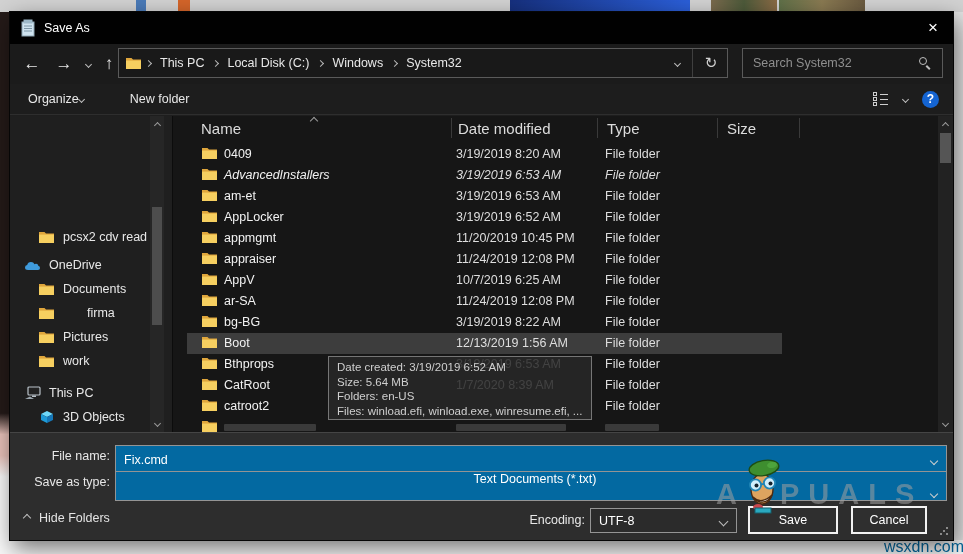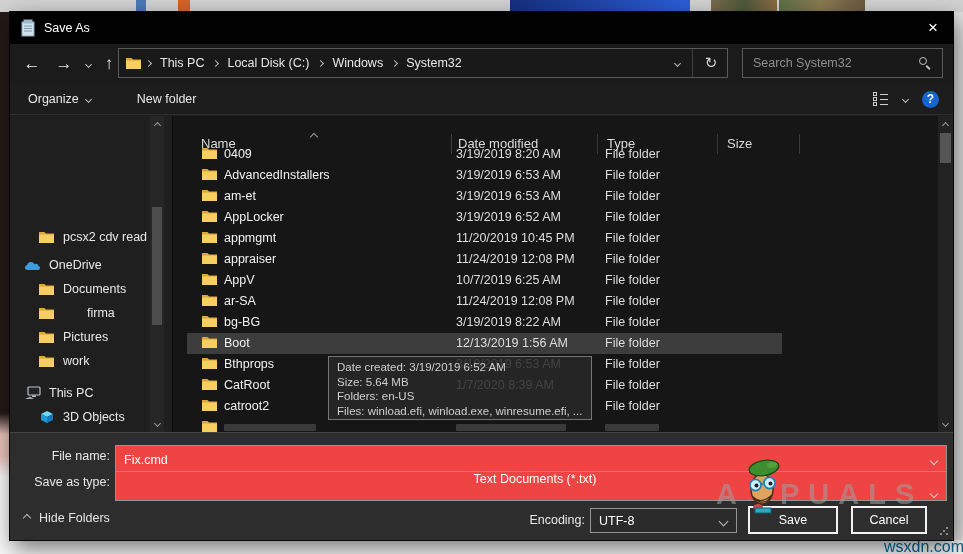--- a/index.html
+++ b/index.html
@@ -48,42 +48,42 @@
   .searchbox { position:absolute; left:732px; top:4px; width:201px; height:30px; background:#191919;
     border:1px solid #5a5a5a; display:flex; align-items:center; }
   .search-ph { color:#8f8f8f; font-size:12.5px; margin-left:10px; }
   .mag { margin-left:auto; margin-right:10px; position:relative; width:13px; height:13px; }
   .mag .lens { position:absolute; left:0; top:0; width:8px; height:8px; border:1.6px solid #bdbdbd; border-radius:50%; }
   .mag .handle { position:absolute; left:8px; top:8px; width:5px; height:1.6px; background:#bdbdbd; transform:rotate(45deg); transform-origin:0 0; }
 
   
   .toolbar { position:absolute; left:0; top:72px; width:100%; height:31px; background:#1d1d1d;
     border-bottom:1px solid #2e2e2e; display:flex; align-items:center; font-size:12.5px; color:#e8e8e8; }
-  .tb-item { display:flex; align-items:center; gap:7px; padding:0 10px; height:100%; }
+  .tb-item { display:flex; align-items:center; padding:0 10px; height:100%; }
   .tb-right { margin-left:auto; display:flex; align-items:center; gap:14px; padding-right:14px; }
   .view-icon { width:16px; height:14px; display:flex; flex-direction:column; justify-content:space-between; }
   .view-icon .vrow { display:flex; align-items:center; gap:3px; }
   .view-icon .sq { width:4px; height:4px; border:1px solid #cfcfcf; }
   .view-icon .ln { width:8px; height:1px; background:#cfcfcf; }
   .help-icon { width:17px; height:17px; border-radius:50%; background:#1464d2; color:#fff;
     font-size:12px; font-weight:bold; display:flex; align-items:center; justify-content:center; }
 
   
   .main { position:absolute; left:0; top:104px; width:100%; height:316px; }
   .sidebar { position:absolute; left:0; top:0; width:162px; height:316px; background:#1f1f1f; overflow:hidden; }
   .side-item { position:absolute; display:flex; align-items:center; gap:8px; height:22px; font-size:12.5px; color:#e8e8e8; white-space:nowrap; }
   .side-item .icon { width:17px; height:15px; display:flex; align-items:center; justify-content:center; }
   .sb-scroll { position:absolute; left:140px; top:0; width:14px; height:316px; background:#262626; }
   .sb-btn { position:absolute; left:0; width:14px; height:14px; display:flex; align-items:center; justify-content:center; }
   .sb-btn .chev { width:5px; height:5px; border-color:#9a9a9a; }
   .sb-thumb { position:absolute; left:2px; width:10px; background:#4d4d4d; }
   .side-divider { position:absolute; left:162px; top:0; width:1px; height:316px; background:#0c0c0c; }
 
   .list { position:absolute; left:163px; top:0; width:780px; height:316px; background:#161616; overflow:hidden; }
-  .lheader { position:absolute; left:0; top:16px; width:100%; height:24px; font-size:13px; color:#dcdcdc; }
+  .lheader { position:absolute; left:0; top:0; width:100%; height:24px; font-size:15px; color:#dcdcdc; }
   .lh { position:absolute; top:4px; }
   .lh-sep { position:absolute; top:2px; width:1px; height:20px; background:#3a3a3a; }
   .sort-chev { position:absolute; left:138px; top:2px; width:6px; height:6px;
     border-left:1.4px solid #9a9a9a; border-top:1.4px solid #9a9a9a; transform:rotate(45deg); }
   .rows { position:absolute; left:0; top:24px; width:100%; height:292px; }
   .lrow { position:absolute; left:0; width:100%; height:21px; font-size:12.5px; }
   .lrow .hl { position:absolute; left:14px; top:0; width:595px; height:21px; background:#3d3d3d; }
   .cell { position:absolute; top:3px; white-space:nowrap; }
   .c-name { left:51px; color:#f2f2f2; }
   .c-date { left:283px; color:#dedede; }
@@ -96,21 +96,21 @@
 
   
   .tooltip { position:absolute; left:318px; top:344px; width:264px; height:64px;
     background:rgba(40,40,40,0.86); border:1px solid #767676; padding:3px 8px;
     font-size:11.5px; line-height:14.5px; color:#cfcfcf; z-index:30; white-space:nowrap; overflow:hidden; }
 
   
   .footer { position:absolute; left:0; top:420px; width:100%; height:108px; background:#2d2d2d;
     border-top:1px solid #454545; font-size:12.5px; }
   .f-label { position:absolute; color:#e8e8e8; text-align:right; }
-  .f-field { position:absolute; left:105px; width:832px; height:30px; background:#ef4444;
+  .f-field { position:absolute; left:105px; width:832px; height:30px; background:#0369a1;
     border:1px solid #949494; display:flex; align-items:center; color:#fff; }
   .f-field .val { margin-left:8px; }
   .f-field .dd { margin-left:auto; margin-right:9px; }
   .f-field .dd .chev { border-color:#cfcfcf; width:6px; height:6px; }
   .enc-combo { position:absolute; left:580px; top:75px; width:147px; height:25px; background:#2b2b2b;
     border:1px solid #949494; display:flex; align-items:center; color:#fff; }
   .btn { position:absolute; top:73px; height:28px; background:#2f2f2f; border:2px solid #f2f2f2;
     color:#fff; display:flex; align-items:center; justify-content:center; font-size:12.5px; }
   .hide-folders { position:absolute; left:14px; top:78px; display:flex; align-items:center; gap:9px; color:#e4e4e4; }
   .hide-folders .chev { border-color:#bdbdbd; width:6px; height:6px; }
@@ -341,21 +341,21 @@
         <div class="rows" id="rows">
             <div class="lrow" style="top: 4px;">
               <span class="row-icon"><svg width="15" height="12" viewBox="0 0 15 12">
                   <path d="M0 1 L5.5 1 L7 2.6 L15 2.6 L15 12 L0 12 Z" fill="#dfa63c"></path>
                   <path d="M0 3.6 L15 3.6 L15 12 L0 12 Z" fill="#f6cf60"></path>
                 </svg></span>
               <span class="cell c-name">0409</span>
               <span class="cell c-date">3/19/2019 8:20 AM</span>
               <span class="cell c-type">File folder</span>
             </div>
-            <div class="lrow" style="top: 25px;">
+            <div class="lrow" style="top: 25px; font-style: italic;">
               <span class="row-icon"><svg width="15" height="12" viewBox="0 0 15 12">
                   <path d="M0 1 L5.5 1 L7 2.6 L15 2.6 L15 12 L0 12 Z" fill="#dfa63c"></path>
                   <path d="M0 3.6 L15 3.6 L15 12 L0 12 Z" fill="#f6cf60"></path>
                 </svg></span>
               <span class="cell c-name">AdvancedInstallers</span>
               <span class="cell c-date">3/19/2019 6:53 AM</span>
               <span class="cell c-type">File folder</span>
             </div>
             <div class="lrow" style="top: 46px;">
               <span class="row-icon"><svg width="15" height="12" viewBox="0 0 15 12">

